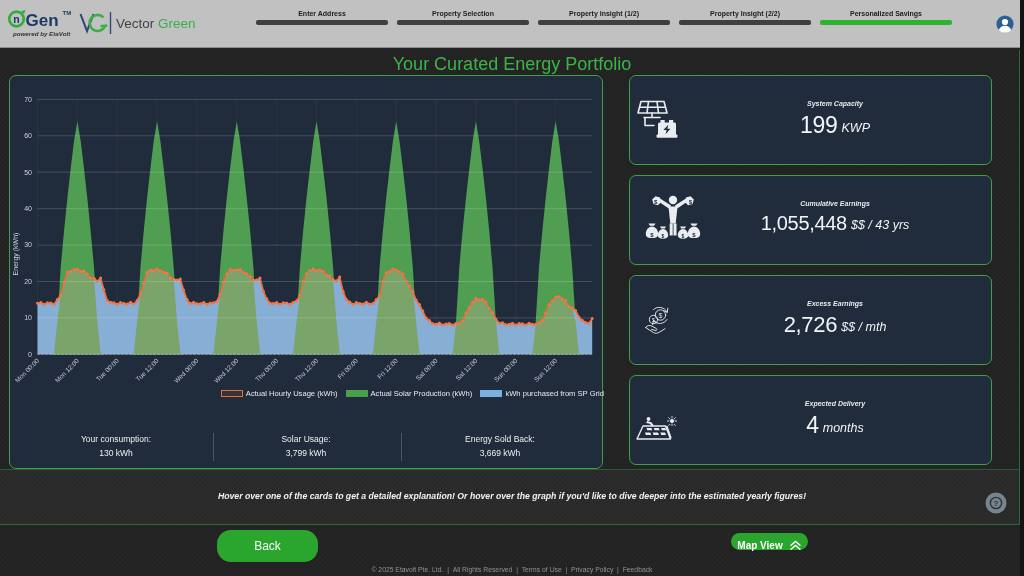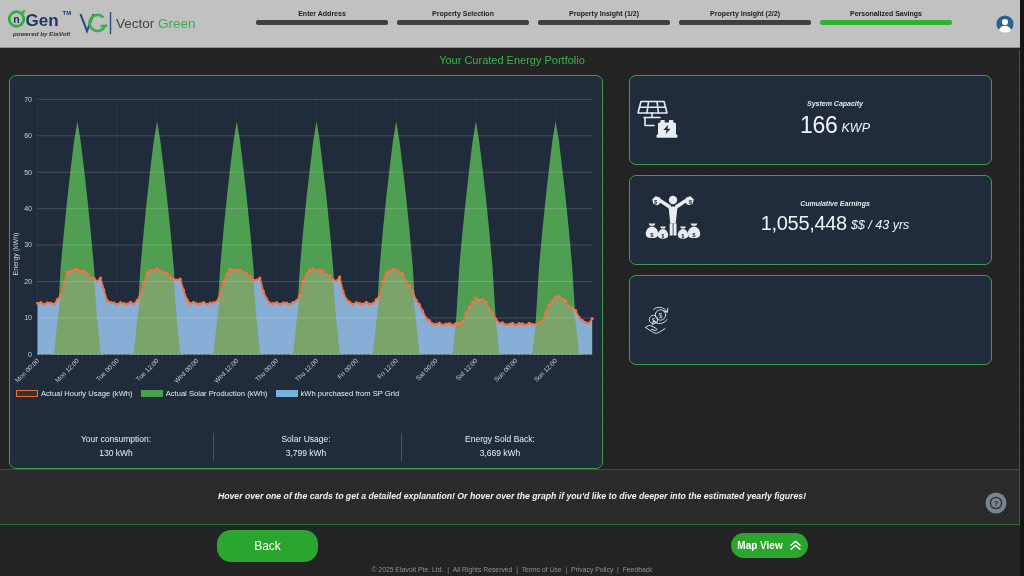--- a/index.html
+++ b/index.html
@@ -9,37 +9,37 @@
 background-size:5px 5px,5px 5px;background-position:0 0,2.5px 2.5px;background-color:#242424}
 #strip{position:absolute;left:0;top:470px;width:1024px;height:55px;background:rgba(255,255,255,0.035)}
 #line470{position:absolute;left:0;top:469px;width:1024px;height:1px;background:#2a5a31}
 #line525{position:absolute;left:0;top:524px;width:1024px;height:1px;background:#2a6a33}
 #rightline{position:absolute;left:1019px;top:50px;width:1px;height:475px;background:#2a6a33}
 #scroll{position:absolute;left:1020px;top:0;width:4px;height:576px;background:#141414;z-index:30}
 #header{position:absolute;left:0;top:0;width:1024px;height:48px;background:#c1c1c1;border-bottom:1px solid #8e8e8e}
 .step{position:absolute;top:10px;width:132px;text-align:center}
 .slabel{font-size:7px;color:#1c1c1c;font-weight:bold;margin-bottom:3px;white-space:nowrap}
 .sbar{height:5px;border-radius:2px;margin-top:2px}
-#title{position:absolute;left:0;top:54px;width:1024px;text-align:center;font-size:11px;color:#3cb44a}
+#title{position:absolute;left:0;top:54px;width:1024px;text-align:center;font-size:18px;color:#3cb44a}
 #chartpanel{position:absolute;left:9px;top:75px;width:594px;height:394px;background:#202b3b;border:1px solid #3f9e49;border-radius:7px}
-.legend{position:absolute;left:0;top:313px;width:594px;text-align:left;font-size:7.6px;color:#e8ecf0;white-space:nowrap}
+.legend{position:absolute;left:0;top:313px;width:594px;text-align:right;font-size:7.6px;color:#e8ecf0;white-space:nowrap}
 .lsw{display:inline-block;width:22px;height:7px;vertical-align:-1px;margin:0 3px 0 6px}
 .stat{position:absolute;top:356px;width:200px;text-align:center;color:#eef1f4;font-size:8.5px;font-weight:normal;line-height:14px}
 .sep{position:absolute;top:357px;width:1px;height:28px;background:#49556a}
 .card{position:absolute;left:629px;width:363px;height:90px;background:#202b3b;border:1px solid #3f9e49;border-radius:7px}
 .cicon{position:absolute;top:0;height:100%;display:flex;align-items:center;justify-content:center;box-sizing:content-box}
 .ctext{position:absolute;left:49px;right:0;top:0;height:100%;text-align:center}
 .clabel{margin-top:24px;font-size:7px;font-style:italic;font-weight:bold;color:#e4e9ee}
 .cvalue{margin-top:5px;color:#f2f5f8;white-space:nowrap}
 .num{letter-spacing:-0.3px}
 .suf{font-size:12.5px;font-style:italic;margin-left:4px;position:relative;top:-1.5px}
 #hovertext{position:absolute;left:0;top:491px;width:1024px;text-align:center;font-size:8.7px;font-style:italic;font-weight:bold;color:#f2f2f2}
 #help{position:absolute;left:985px;top:492px}
 #back{position:absolute;left:217px;top:530px;width:101px;height:32px;background:#2aa62e;border-radius:14px;color:#fff;font-size:12px;text-align:center;line-height:32px}
-#mapview{position:absolute;left:731px;top:533px;width:77px;height:25px;background:#2aa62e;border-radius:13px;color:#fff;font-size:10px;text-align:center;line-height:25px;font-weight:bold}
+#mapview{position:absolute;left:731px;top:533px;width:77px;height:17px;background:#2aa62e;border-radius:13px;color:#fff;font-size:10px;text-align:center;line-height:25px;font-weight:bold}
 #footer{position:absolute;left:0;top:566px;width:1024px;text-align:center;font-size:6.8px;color:#8e9499}
 </style></head>
 <body>
 <div id="page">
 <div id="strip"></div>
 <div id="line470"></div>
     <div id="line525"></div>
     <div id="rightline"></div>
     <div id="scroll"></div>
 <div id="header">
@@ -332,21 +332,21 @@
 <rect x="21" y="23.5" width="18" height="13.5" rx="1.5"></rect>
 <rect x="23.5" y="21" width="4.2" height="3"></rect>
 <rect x="32" y="21" width="4.2" height="3"></rect>
 <rect x="19.5" y="35.5" width="21" height="3.2" rx="1"></rect>
 <path d="M31.2 25.8 L26.4 31 L29.6 31 L28.6 35.2 L33.4 29.7 L30.4 29.7 Z" fill="#202b3b"></path>
 </g>
 </svg>
       </div>
 <div class="ctext">
         <div class="clabel">System Capacity</div>
-<div class="cvalue"><span class="num" style="font-size:23px">166</span><span class="suf">KWP</span></div>
+<div class="cvalue"><span class="num" style="font-size:23px">199</span><span class="suf">KWP</span></div>
       </div>
 </div>
 <div class="card" style="top:175px">
 <div class="cicon" style="left:15px;width:56px">
         <svg width="56" height="54" viewBox="0 0 56 54">
 <g fill="#e9edf2">
 <circle cx="28" cy="7" r="4.2"></circle>
 <path d="M23.5 13.5 h9 l-1.8 17 h-5.4 Z"></path>
 <path d="M24.5 16 L13.5 8.5 L15.5 5.8 L26 12.5 Z"></path>
 <path d="M31.5 16 L42.5 8.5 L40.5 5.8 L30 12.5 Z"></path>
@@ -383,20 +383,45 @@
 <path d="M8.7 19.8 l0.7-4.2 l3.7 2.1"></path>
 <circle cx="16.5" cy="10" r="5.2"></circle>
 <text x="16.5" y="12.5" text-anchor="middle" font-size="7" fill="#d8dee5" stroke="none" font-family="Liberation Sans, sans-serif">$</text>
 <circle cx="9.5" cy="14.5" r="4.2"></circle>
 <text x="9.5" y="16.8" text-anchor="middle" font-size="5.5" fill="#d8dee5" stroke="none" font-family="Liberation Sans, sans-serif">$</text>
 <path d="M1.5 22.5 c2-2.2 4.2-2.5 6.5-1.3 l4.2 2.2 c1.4 0.8 0.6 2.5-1.1 2 l-3.5-1"></path>
 <path d="M1.5 22.5 l8 5 c1.9 1.1 3.8 0.9 5.7-0.2 l5.8-3.6"></path>
 </g>
 </svg>
       </div>
+<div class="ctext">
+        <div class="clabel">Excess Earnings</div>
+<div class="cvalue"><span class="num" style="font-size:22px">2,726</span><span class="suf">$$ / mth</span></div>
+      </div>
+</div>
+<div class="card" style="top:375px">
+<div class="cicon" style="left:6px;width:42px;padding-top:8px">
+        <svg width="42" height="25" viewBox="0 0 42 25">
+<g fill="#e9edf2">
+<path d="M7 10 L29.5 10 L34.5 23 L1 23 Z" fill="none" stroke="#e9edf2" stroke-width="1.4" stroke-linejoin="round"></path>
+<path d="M10.5 12 h5 l0.9 2.3 h-5.2 Z M17.8 12 h5 l0.9 2.3 h-5.2 Z M25.1 12 h4.2 l0.9 2.3 h-4.4 Z M9 16.5 h5.3 l1 2.6 h-5.5 Z M16.7 16.5 h5.3 l1 2.6 h-5.5 Z M24.4 16.5 h4.6 l1 2.6 h-4.8 Z"></path>
+<circle cx="12.5" cy="3" r="1.9"></circle>
+<path d="M11.3 5 l4 1.2 l2.6 3.4 l-1.7 0.9 l-2.4-2.8 l-3.8-0.7 Z"></path>
+<path d="M30 10 l4.3 12.5 l1.4-0.4 l-4.2-12.4 Z"></path>
+<circle cx="36" cy="5" r="2.1"></circle>
+<g stroke="#e9edf2" stroke-width="0.9" stroke-linecap="round">
+<path d="M36 0.4 v1.6 M36 8 v1.6 M31.4 5 h1.6 M39 5 h1.6 M32.7 1.7 l1.2 1.2 M38.1 8.3 l1.2 1.2 M39.3 1.7 l-1.2 1.2 M33.9 8.3 l-1.2 1.2" fill="none"></path>
+</g>
+</g>
+</svg>
+      </div>
+<div class="ctext">
+        <div class="clabel">Expected Delivery</div>
+<div class="cvalue"><span class="num" style="font-size:23px">4</span><span class="suf">months</span></div>
+      </div>
 </div>
 
 <div id="hovertext">Hover over one of the cards to get a detailed explanation! Or hover over the graph if you'd like to dive deeper into the estimated yearly figures!</div>
 <div id="help"><svg width="22" height="22" viewBox="0 0 22 22">
 <circle cx="11" cy="11" r="10.5" fill="#77838d"></circle>
 <circle cx="11" cy="11" r="5.6" fill="none" stroke="#2b3138" stroke-width="1.4"></circle>
 <text x="11" y="14" text-anchor="middle" font-size="8" font-weight="bold" fill="#2b3138" font-family="Liberation Sans, sans-serif">?</text>
 </svg></div>
 <div id="back">Back</div>
 <div id="mapview">Map View<svg width="13" height="12" viewBox="0 0 13 12" style="vertical-align:-1.5px;margin-left:6px">

